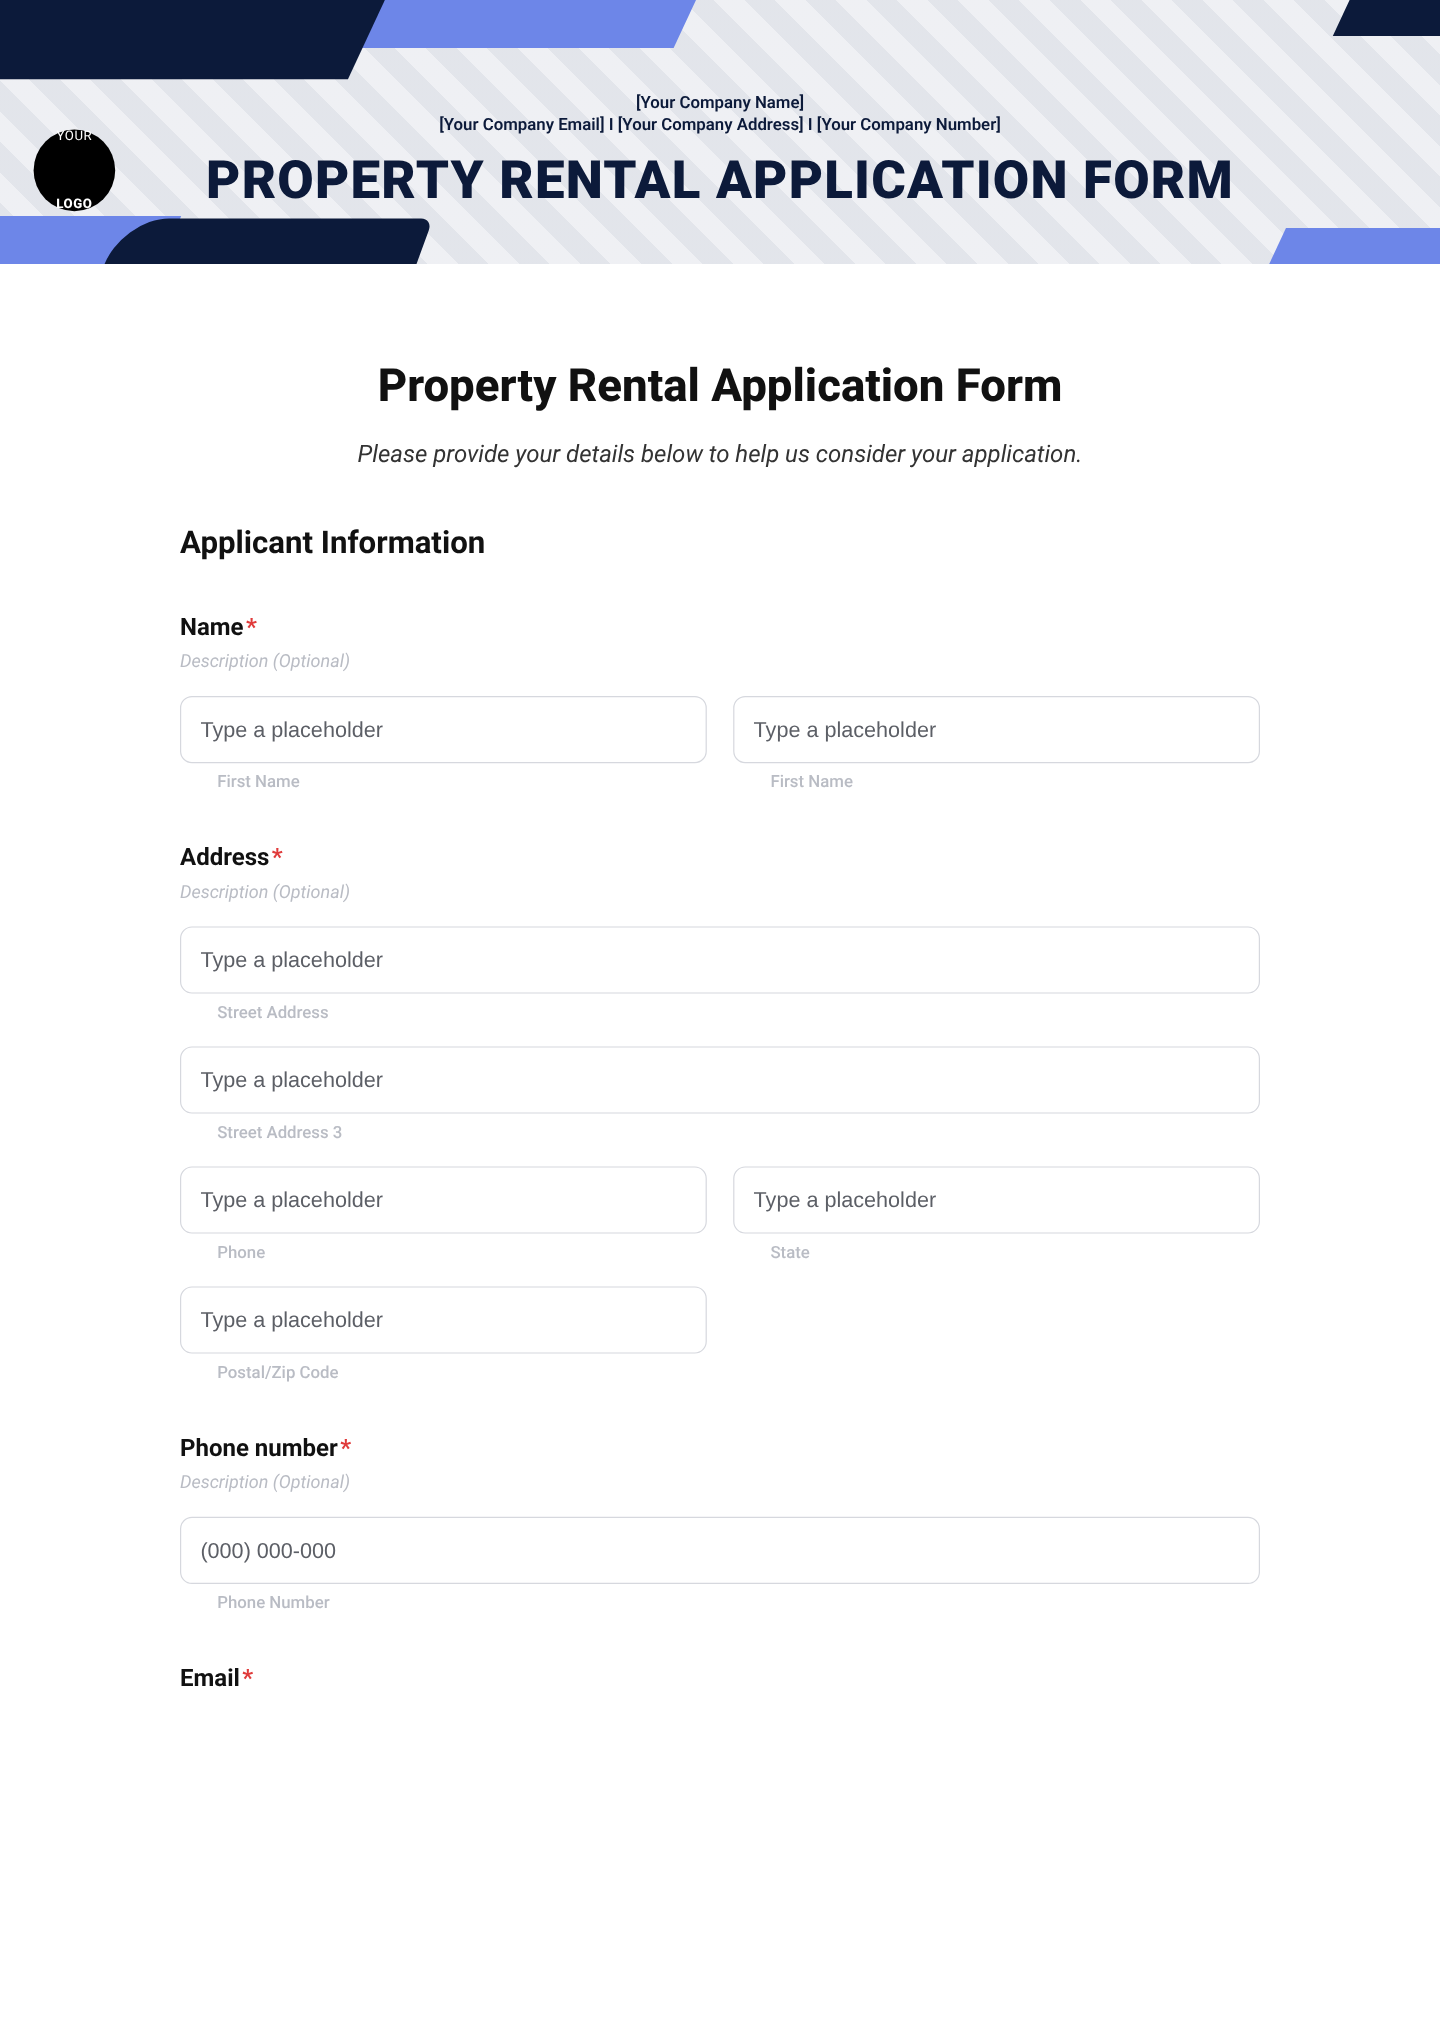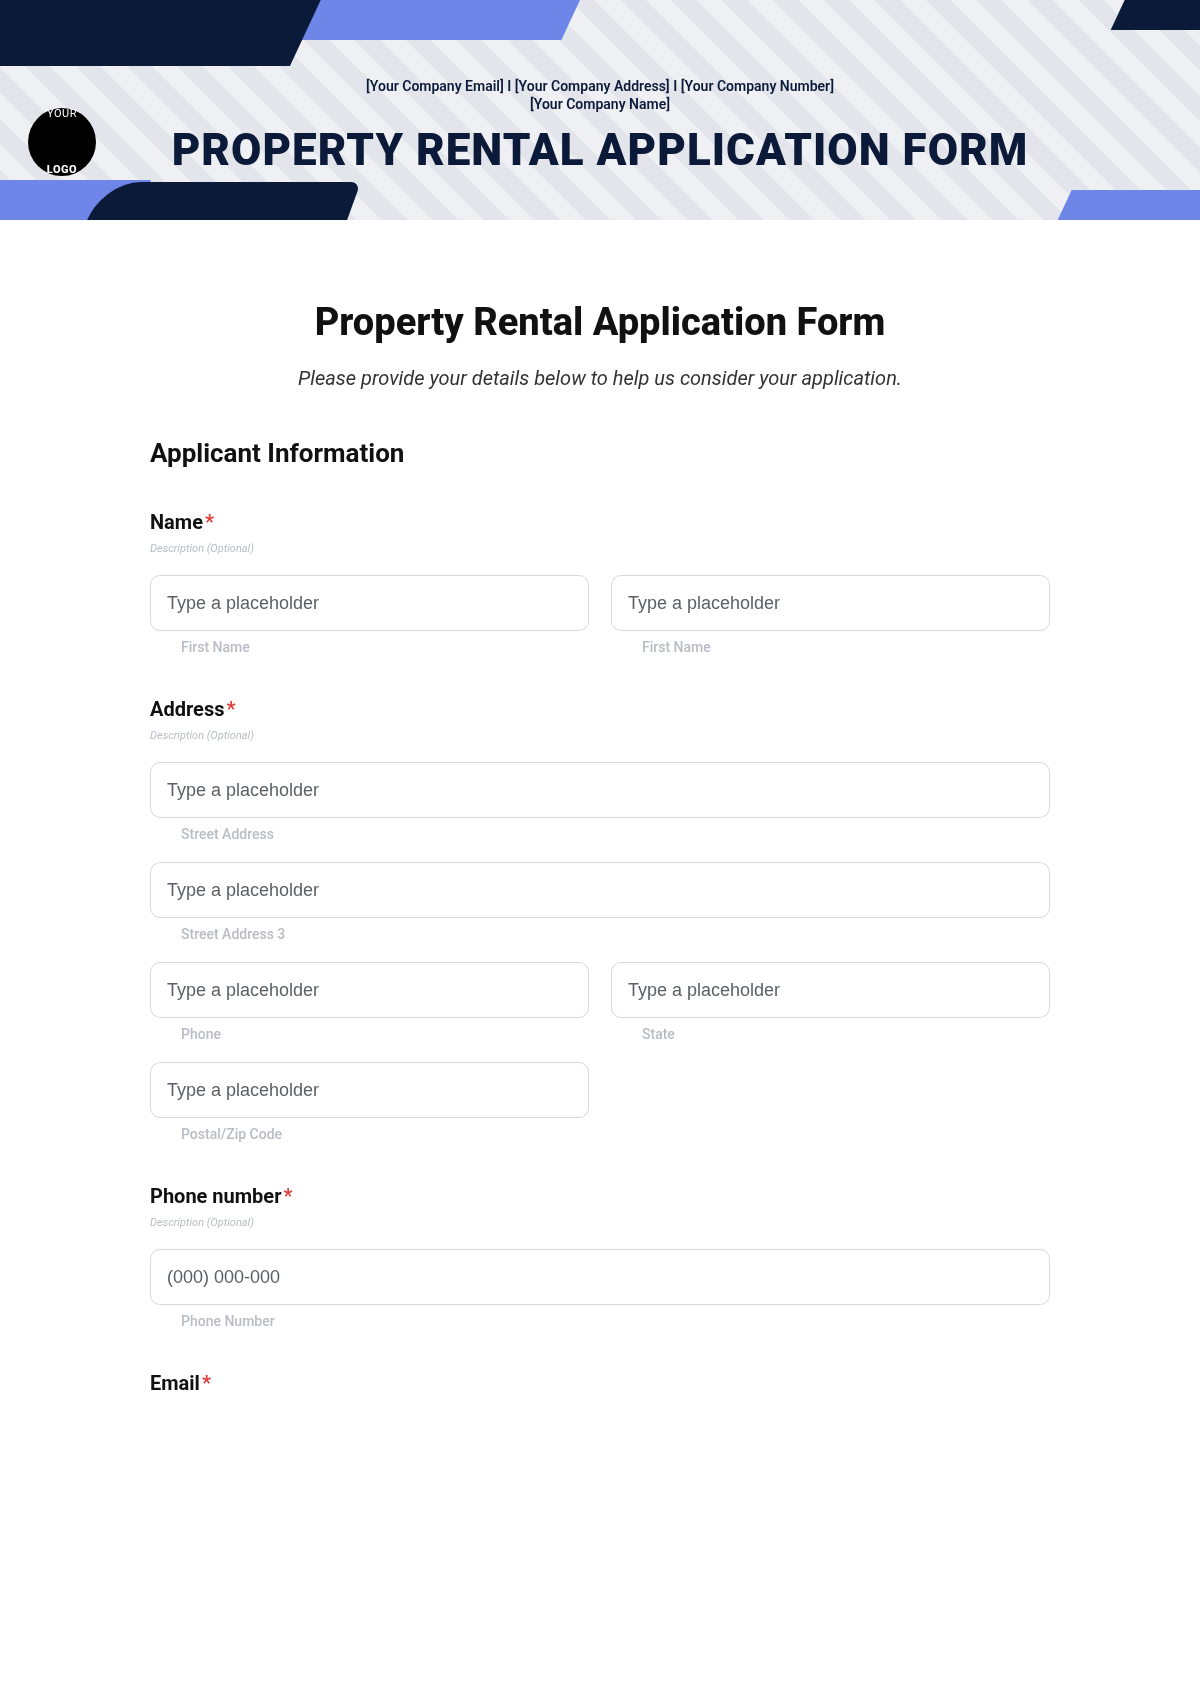--- a/index.html
+++ b/index.html
@@ -128,21 +128,21 @@
 
   .field { margin-top: 42px; }
   .field-label {
     font-size: 20px;
     font-weight: 700;
     color: #111;
   }
   .req { color: #e03b3b; margin-left: 2px; }
   .field-desc {
     margin-top: 8px;
-    font-size: 11px;
+    font-size: 15px;
     font-style: italic;
     color: #b9bcc4;
   }
 
   .row { display: flex; gap: 22px; margin-top: 20px; }
   .col { flex: 1 1 0; }
   .col-half { flex: 0 0 calc(50% - 11px); }
 
   .input {
     width: 100%;
@@ -174,22 +174,22 @@
   <div class="shape shape-bot-navy"></div>
   <div class="shape shape-right-navy"></div>
   <div class="shape shape-right-blue"></div>
 
   <div class="logo">
     <span>YOUR</span>
     <span>LOGO</span>
   </div>
 
   <div class="banner-text">
+    <div class="company-line">[Your Company Name]</div>
     <div class="company-line">[Your Company Email] I [Your Company Address] I [Your Company Number]</div>
-    <div class="company-line">[Your Company Name]</div>
     <div class="banner-title">PROPERTY RENTAL APPLICATION FORM</div>
   </div>
 </div>
 
 <div class="form-wrap">
 
   <h1 class="form-title">Property Rental Application Form</h1>
   <p class="form-subtitle">Please provide your details below to help us consider your application.</p>
 
   <h2 class="section-title">Applicant Information</h2>

